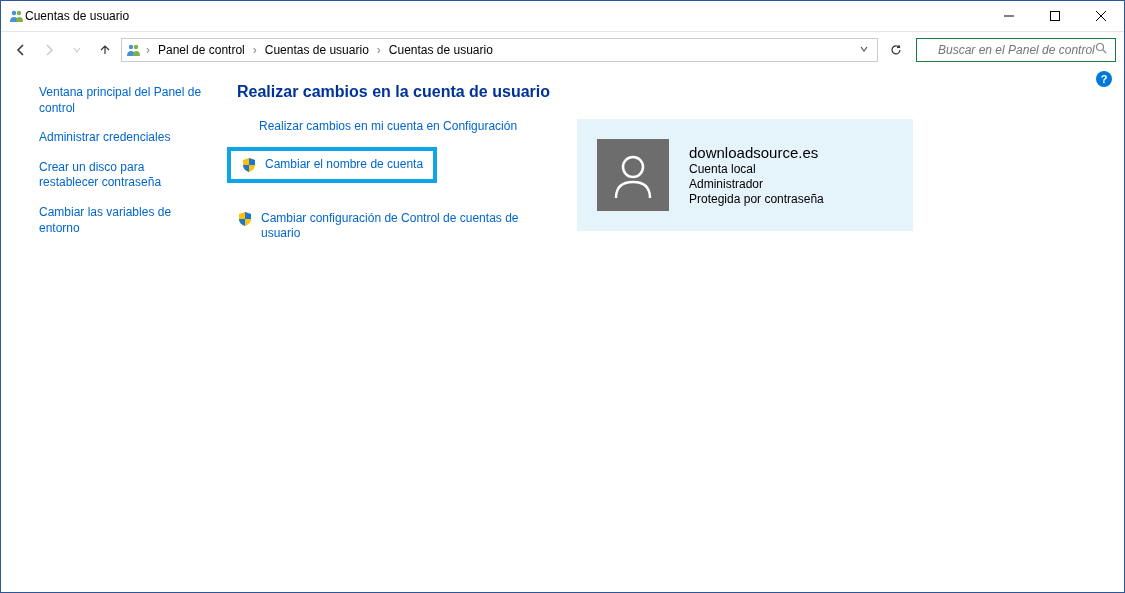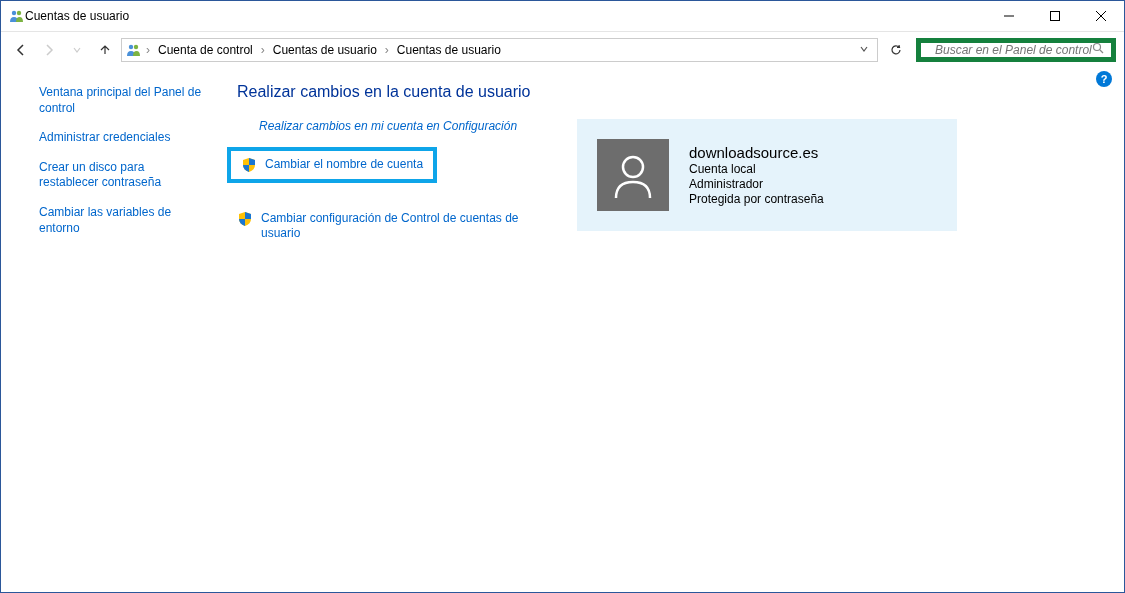--- a/index.html
+++ b/index.html
@@ -14,45 +14,45 @@
 
 .navbar { height: 36px; display: flex; align-items: center; padding: 0 8px; gap: 4px; border-top: 1px solid #e5e5e5; }
 .nav-btn { width: 24px; height: 24px; display: flex; align-items: center; justify-content: center; cursor: pointer; color: #555; }
 .nav-btn.disabled { color: #ccc; cursor: default; }
 .breadcrumb-wrap { flex: 1; display: flex; align-items: center; height: 24px; border: 1px solid #ccc; padding: 0 4px; }
 .breadcrumb { display: flex; align-items: center; gap: 2px; font-size: 12px; }
 .bc-item { padding: 2px 4px; cursor: pointer; }
 .bc-sep { color: #888; padding: 0 2px; }
 .bc-dropdown { margin-left: auto; color: #555; cursor: pointer; padding: 0 4px; }
 .refresh-btn { width: 24px; height: 24px; display: flex; align-items: center; justify-content: center; cursor: pointer; margin-left: 2px; }
-.search-box { width: 200px; height: 24px; border: 5px solid #15803d; display: flex; align-items: center; padding: 0 14px; margin-left: 4px; }
+.search-box { width: 200px; height: 24px; border: 1px solid #15803d; display: flex; align-items: center; padding: 0 21px; margin-left: 4px; }
 .search-box input { border: none; outline: none; flex: 1; font-size: 12px; color: #888; font-style: italic; }
 .search-icon { color: #888; }
 
 
 .content { display: flex; padding: 10px 16px; position: relative; }
 .help-icon { position: absolute; right: 12px; top: 4px; width: 16px; height: 16px; background: #0078d7; color: #fff; border-radius: 50%; display: flex; align-items: center; justify-content: center; font-size: 11px; font-weight: bold; cursor: pointer; }
 
 .sidebar { width: 200px; padding-right: 10px; padding-top: 8px; }
 .side-link { display: flex; align-items: flex-start; gap: 6px; color: #0066cc; cursor: pointer; margin-bottom: 14px; font-size: 12px; line-height: 1.3; }
 .side-link span.txt { flex: 1; }
 .no-icon { padding-left: 22px; }
 
 .main { flex: 1; padding-left: 20px; }
-.main-heading { color: #003399; font-size: 16px; font-weight: normal; margin-bottom: 18px; margin-top: 6px; }
+.main-heading { color: #003399; font-size: 16px; font-weight: bold; margin-bottom: 18px; margin-top: 6px; }
 .action-row { display: flex; align-items: flex-start; gap: 8px; margin-bottom: 8px; }
 .action-link { color: #0066cc; cursor: pointer; font-size: 12px; line-height: 1.3; }
 .highlighted { border: 4px solid #0ea5e9; padding: 6px 10px; margin: 4px 0 4px -10px; display: inline-flex; }
-.indent-block { margin-left: 22px; font-style: italic; }
+.indent-block { margin-left: 22px; }
 .spacer { height: 24px; }
 
 .main-flex { display: flex; gap: 30px; align-items: flex-start; }
 .actions-col { width: 310px; }
 
-.account-card { background: #e5f3fb; padding: 20px; display: flex; align-items: center; gap: 20px; width: 380px; }
+.account-card { background: #e5f3fb; padding: 20px; display: flex; align-items: center; gap: 20px; width: 336px; }
 .avatar-box { width: 72px; height: 72px; background: #6d6d6d; display: flex; align-items: center; justify-content: center; }
 .account-info { display: flex; flex-direction: column; gap: 1px; font-size: 12px; }
 .account-name { font-size: 15px; }
 
 .shield-icon { width: 16px; height: 16px; flex-shrink: 0; }
 .users-icon { width: 16px; height: 16px; flex-shrink: 0; }
 </style>
 </head>
 <body>
 
@@ -109,21 +109,21 @@
     </div>
   <div class="breadcrumb-wrap">
     <div class="breadcrumb">
       <span class="users-icon"><svg viewBox="0 0 16 16">
             <circle cx="5" cy="5" r="2.2" fill="#4a90d9"></circle>
             <circle cx="10" cy="5" r="2.2" fill="#7cb342"></circle>
             <path d="M1 14 Q1 9 5 9 Q9 9 9 14 Z" fill="#4a90d9"></path>
             <path d="M7 14 Q7 9 10.5 9 Q14 9 14 14 Z" fill="#7cb342"></path>
           </svg></span>
       <span class="bc-sep">›</span>
-      <span class="bc-item">Cuenta de control</span>
+      <span class="bc-item">Panel de control</span>
       <span class="bc-sep">›</span>
       <span class="bc-item">Cuentas de usuario</span>
       <span class="bc-sep">›</span>
       <span class="bc-item">Cuentas de usuario</span>
     </div>
     <span class="bc-dropdown"><svg width="10" height="10">
           <path d="M2 3 L5 7 L8 3" fill="none" stroke="#555" stroke-width="1.2"></path>
         </svg></span>
   </div>
   <div class="refresh-btn">

